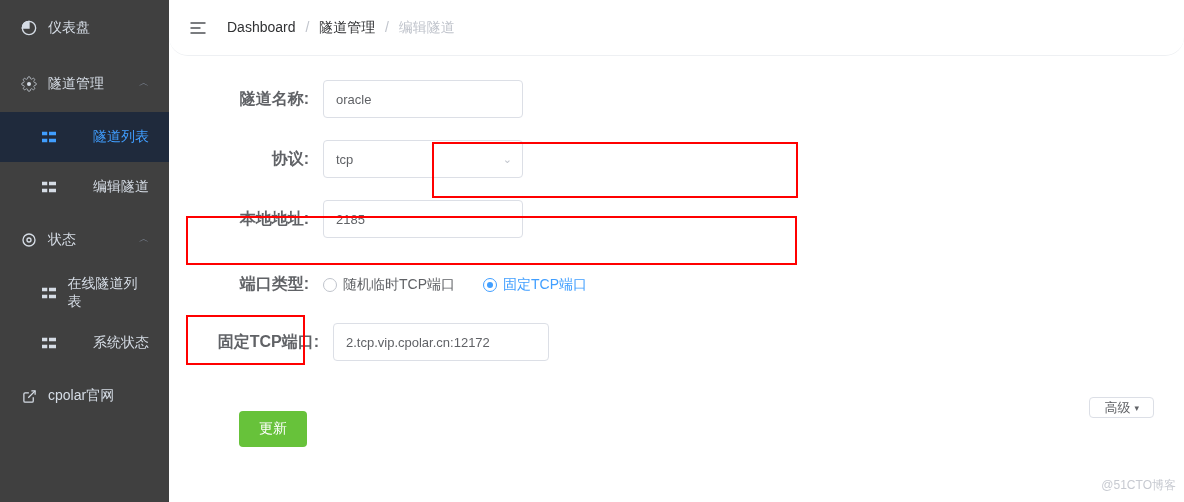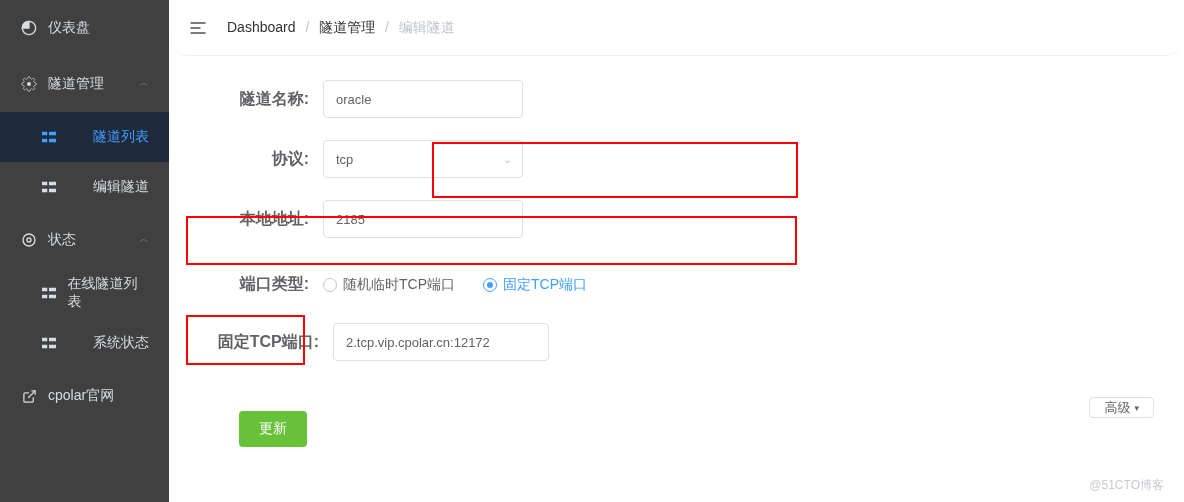--- a/index.html
+++ b/index.html
@@ -29,21 +29,21 @@
     .radio .circle { width: 14px; height: 14px; border: 1px solid #c0c4cc; border-radius: 50%; display: inline-flex; align-items: center; justify-content: center; }
     .radio.checked .circle { border-color: #409eff; }
     .radio.checked .circle .dot { width: 6px; height: 6px; border-radius: 50%; background: #409eff; }
     .radio.checked .rlabel { color: #409eff; }
     .btn-adv { float: right; height: 21px; border: 1px solid #dcdfe6; border-radius: 4px; background: #fff; padding: 0 14px; display: inline-flex; align-items: center; gap: 4px; cursor: pointer; color: #606266; font-size: 13px; }
     .btn-submit { height: 36px; width: 68px; background: #67c23a; border: none; color: #fff; border-radius: 4px; font-size: 14px; cursor: pointer; margin-top: 28px; margin-left: 40px; }
     .highlight-box { position: absolute; border: 2px solid #ff0000; pointer-events: none; }
     .hb1 { left: 263px; top: 86px; width: 366px; height: 56px; }
     .hb2 { left: 17px; top: 160px; width: 611px; height: 49px; }
     .hb3 { left: 17px; top: 259px; width: 119px; height: 50px; }
-    .watermark { position: absolute; right: 20px; bottom: 8px; color: #c7cad1; font-size: 12px; margin-left: 44px; }
+    .watermark { position: absolute; right: 8px; bottom: 8px; color: #c7cad1; font-size: 12px; margin-left: 44px; }
     .adv-wrap{position:absolute; right:30px; bottom:84px;}
     svg { display: block; }
   </style>
 </head>
 <body>
 
 <div class="layout">
   <div class="sidebar">
     <div class="item-row parent">
       <span class="icon">

